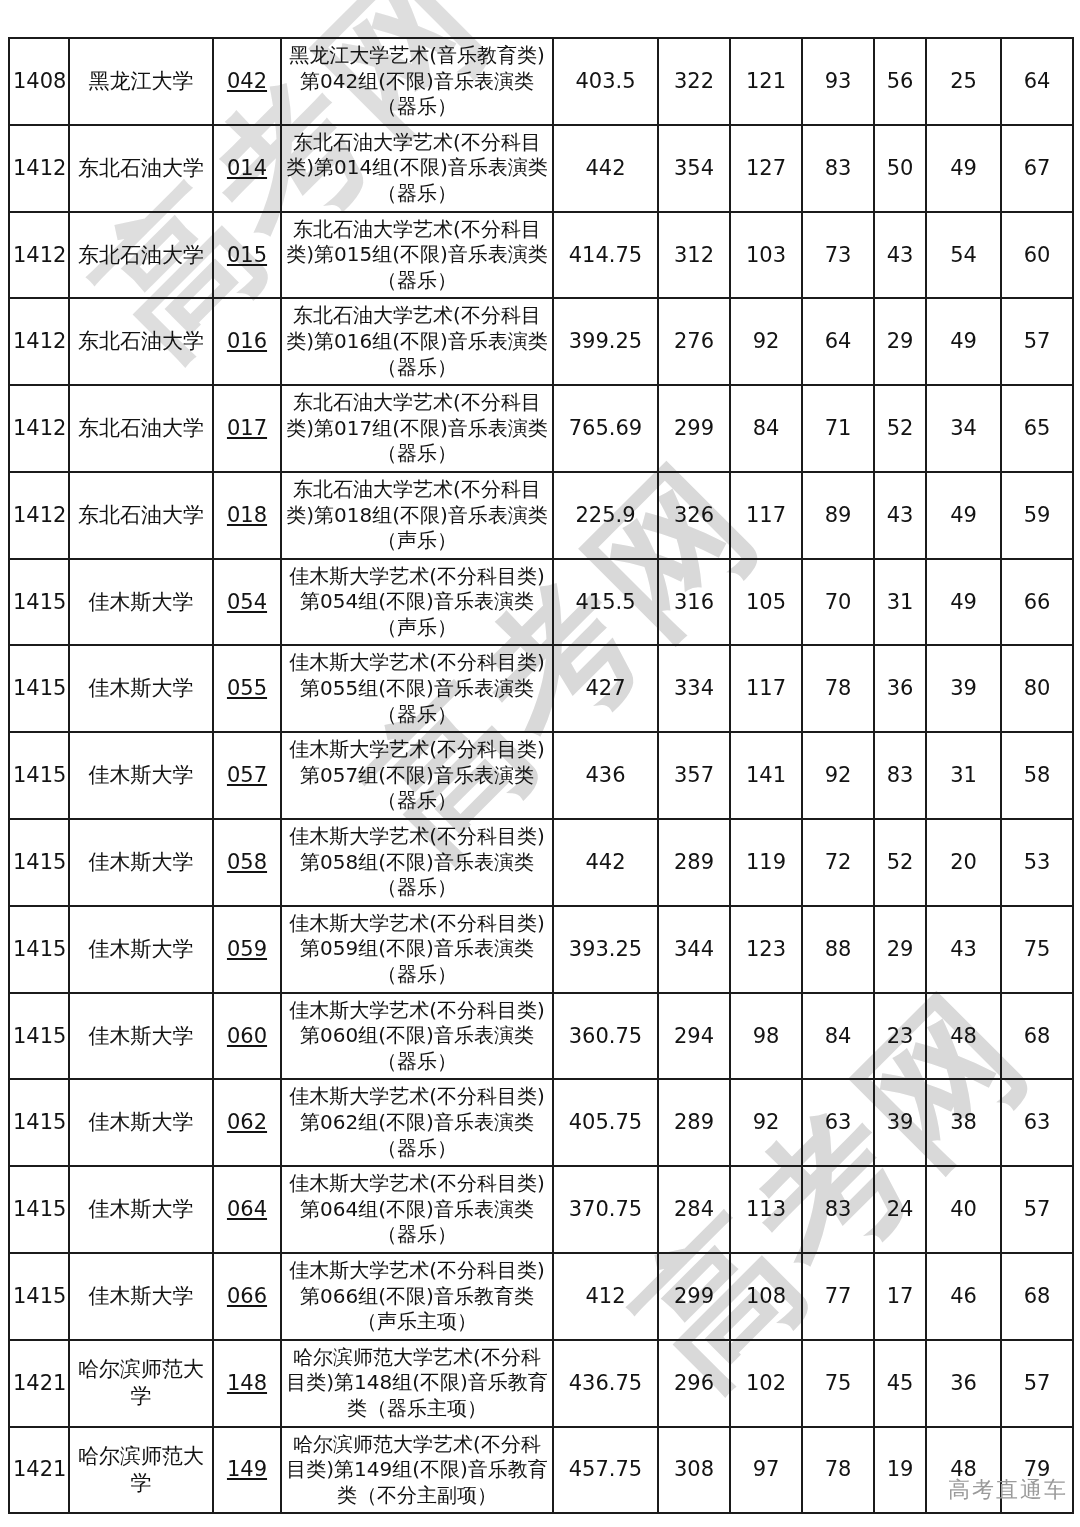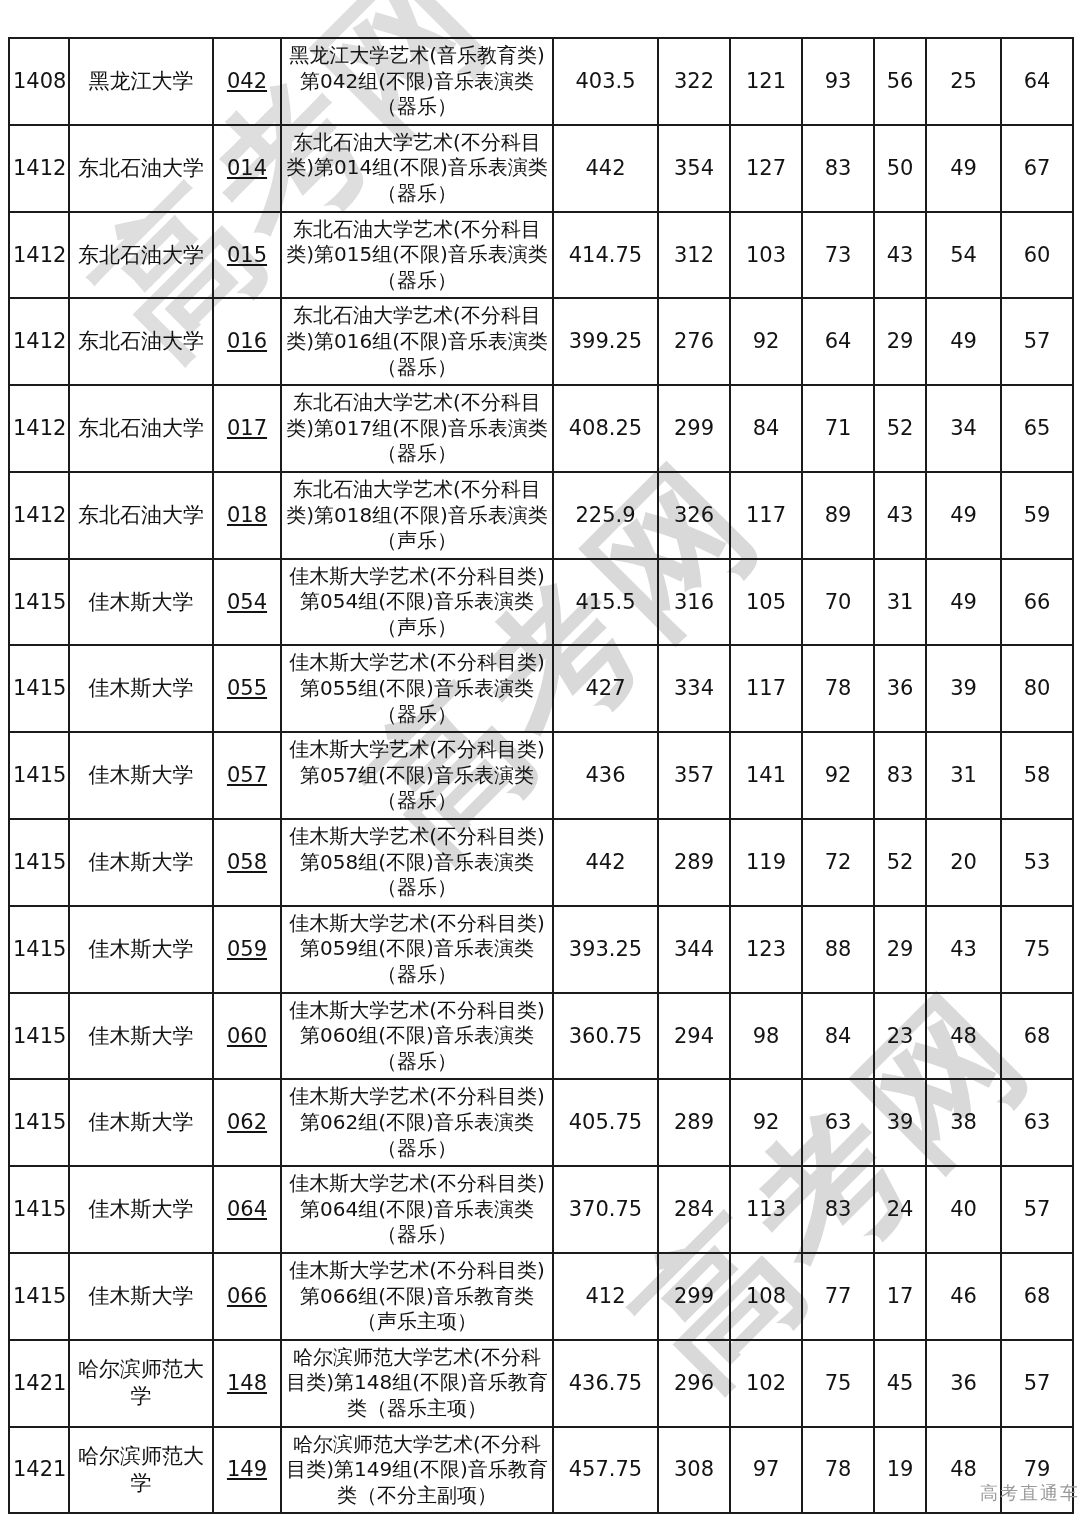--- a/index.html
+++ b/index.html
@@ -44,23 +44,23 @@
     transform-origin: center center;
     user-select: none;
   }
   .wm-a { left: 330px; top: 560px; font-size: 150px; letter-spacing: 6px; }
   .wm-b { left: 600px; top: 1090px; font-size: 150px; letter-spacing: 6px; }
   .wm-c { left: 60px;  top: 60px;  font-size: 150px; letter-spacing: 6px; opacity:.85;}
 
   
   .corner-wm {
     position: absolute;
-    right: 0;
+    right: 12px;
     bottom: 22px;
-    font-size: 18px;
+    font-size: 22px;
     color: #9a9a9a;
     letter-spacing: 2px;
     font-family: Liberation Serif, serif;
     z-index: 3;
     user-select: none;
   }
 
   table.grid {
     position: absolute;
     left: 8px;
@@ -177,21 +177,21 @@
           <td class="num">64</td>
           <td class="num">29</td>
           <td class="num">49</td>
           <td class="num">57</td>
         </tr>
         <tr>
           <td class="code">1412</td>
           <td class="school">东北石油大学</td>
           <td class="group">017</td>
           <td class="major">东北石油大学艺术(不分科目类)第017组(不限)音乐表演类（器乐）</td>
-          <td class="num">408.25</td>
+          <td class="num">765.69</td>
           <td class="num">299</td>
           <td class="num">84</td>
           <td class="num">71</td>
           <td class="num">52</td>
           <td class="num">34</td>
           <td class="num">65</td>
         </tr>
         <tr>
           <td class="code">1412</td>
           <td class="school">东北石油大学</td>

